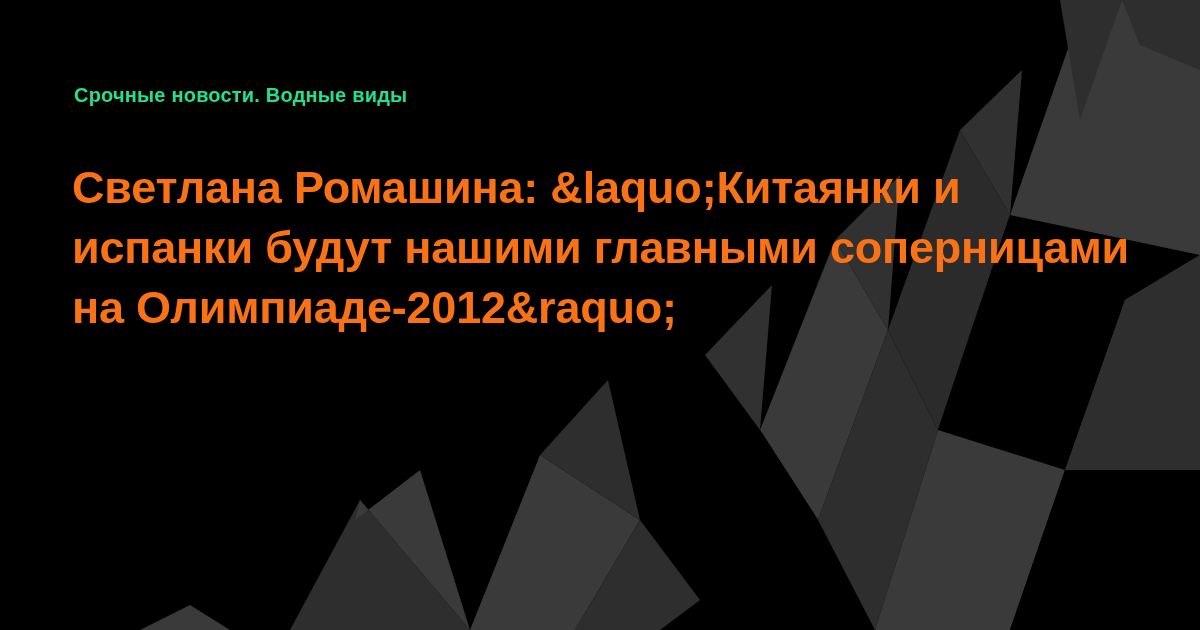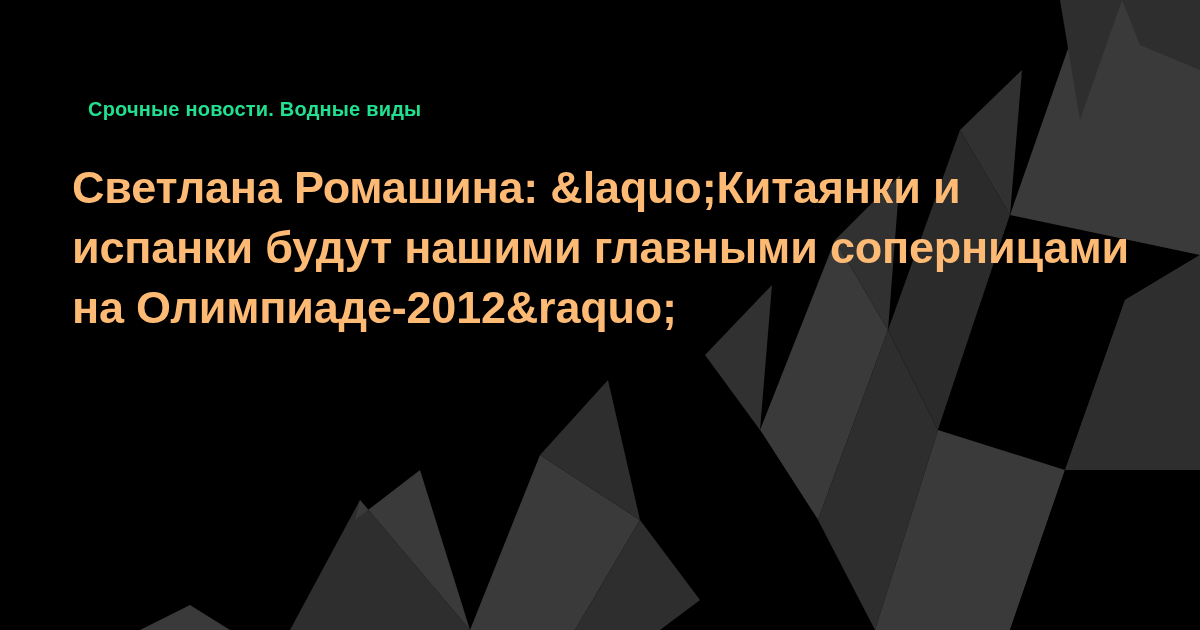--- a/index.html
+++ b/index.html
@@ -31,35 +31,35 @@
 
   .kicker {
     position: absolute;
     top: 80px;
     left: 72px;
     font-size: 20px;
     font-weight: 700;
     letter-spacing: 0.2px;
     line-height: 26px;
     color: #21e08f;
-    margin: 16px;
+    margin: 2px;
     white-space: nowrap;
   }
 
   .headline {
     position: absolute;
     top: 158px;
     left: 72px;
     width: 1060px;
     margin: 0;
     font-size: 45px;
     font-weight: 700;
     line-height: 60px;
     letter-spacing: -0.2px;
-    color: #fdba74;
+    color: #f97316;
     word-break: normal;
   }
 </style>
 </head>
 <body>
 
 <div class="card">
 
   <svg class="bg-pattern" viewBox="0 0 1200 630" preserveAspectRatio="none" aria-hidden="true">
 

